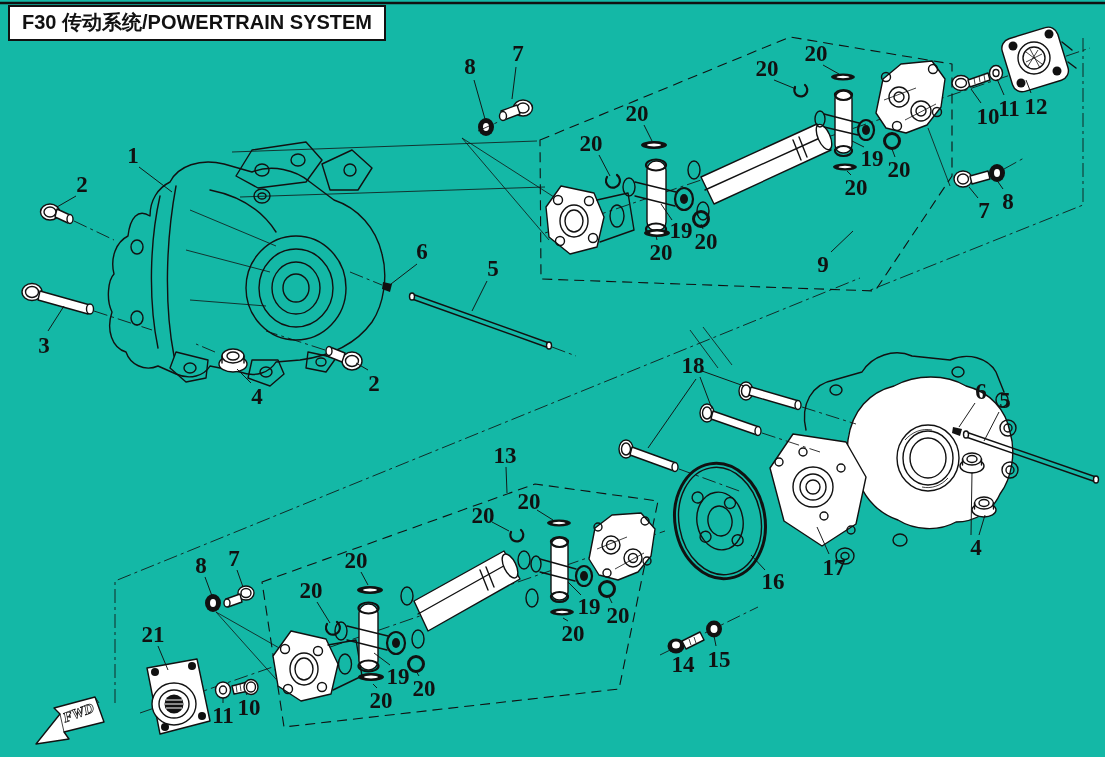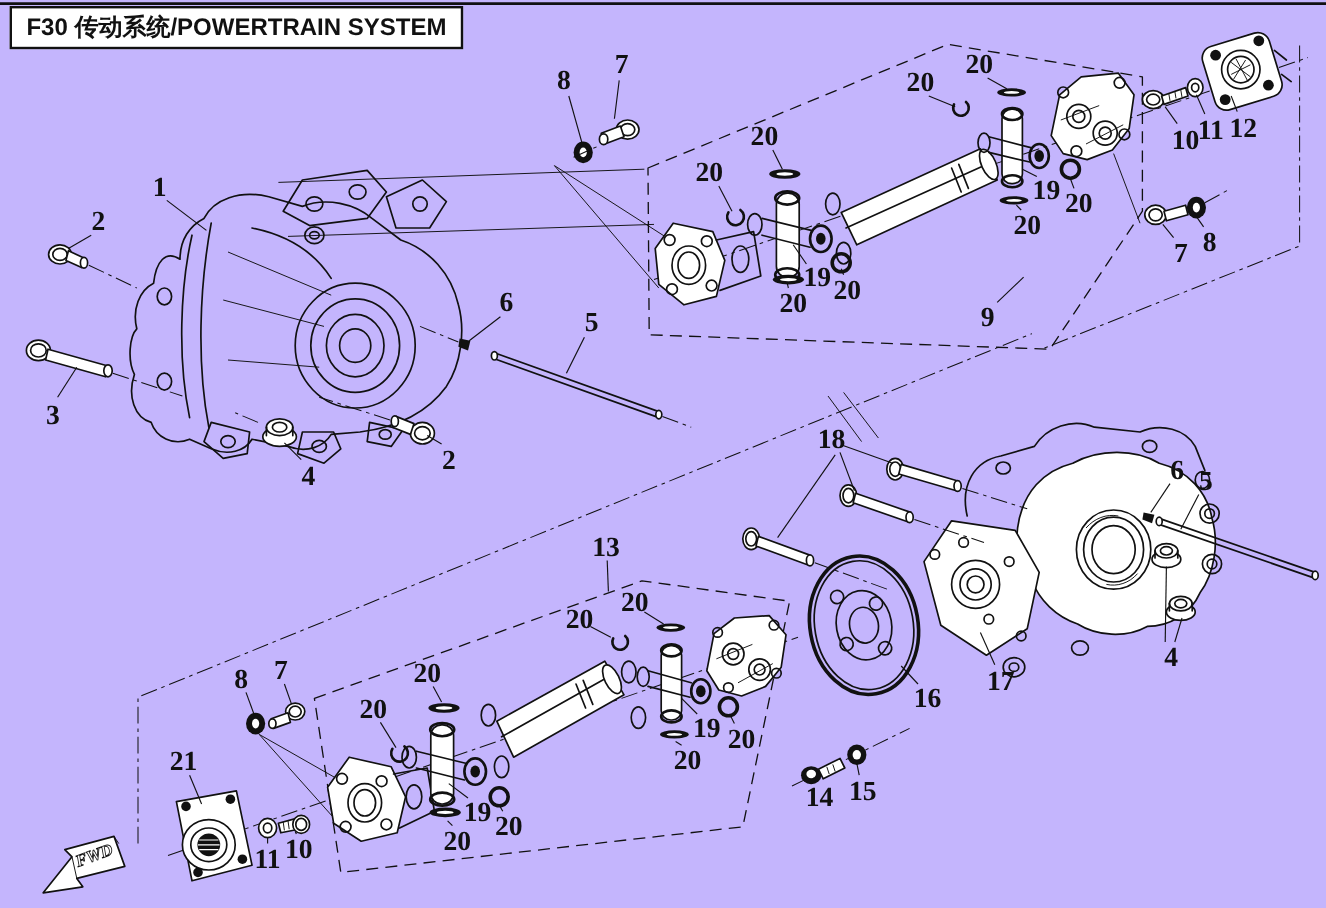--- a/index.html
+++ b/index.html
@@ -1,16 +1,16 @@
 <!DOCTYPE html>
 <html><head>
 <meta charset="utf-8">
 <style>
   html,body{margin:0;padding:0;background:#fff;}
-  .sheet{position:relative;width:1105px;height:757px;background:#c4b5fd;overflow:hidden;
+  .sheet{position:relative;width:1105px;height:757px;background:#14b8a6;overflow:hidden;
          font-family:"Liberation Sans",sans-serif;text-decoration:underline;}
   .titlebox{position:absolute;left:8px;top:5px;z-index:5;border:2.5px solid #111;
             background:#fff;padding:2px 12px 3px 12px;}
   .titlebox span{font-weight:bold;font-size:20px;color:#111;white-space:nowrap;}
   svg{position:absolute;left:0;top:0;}
   .s{stroke:#111;fill:none;stroke-width:1.4;stroke-linejoin:round;stroke-linecap:round}
   .s2{stroke:#111;fill:none;stroke-width:2.2;stroke-linejoin:round;stroke-linecap:round}
   .s3{stroke:#111;fill:none;stroke-width:3;stroke-linecap:round}
   .th{stroke:#111;fill:none;stroke-width:.8}
   .f{fill:#111;stroke:none}

